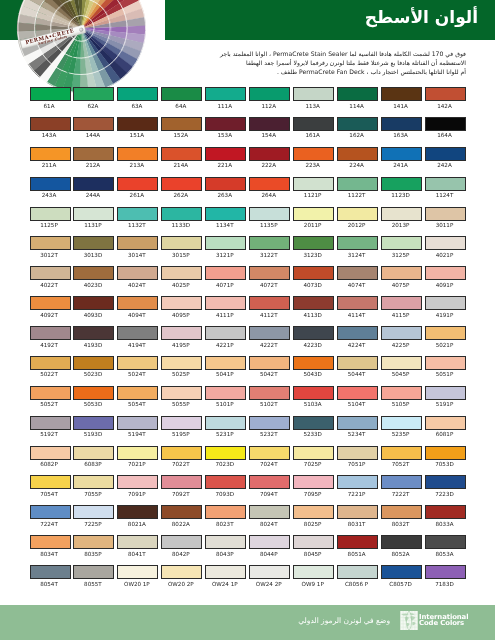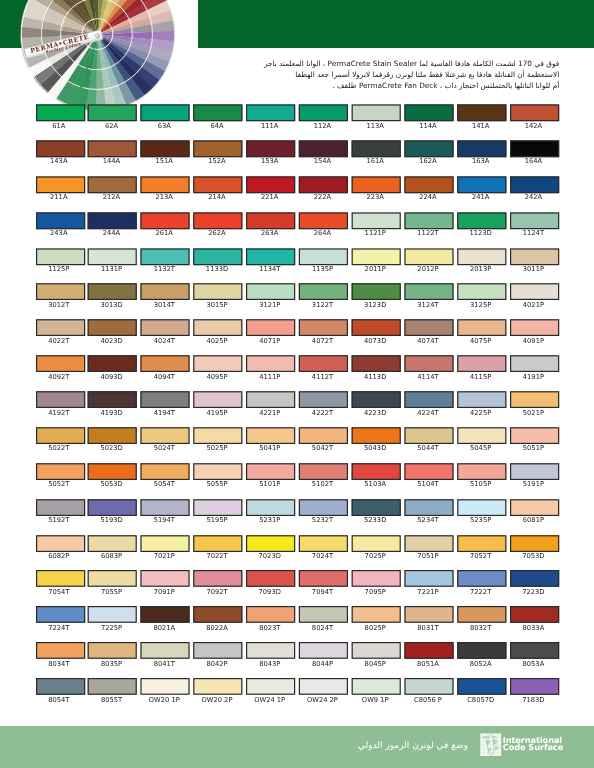--- a/index.html
+++ b/index.html
@@ -52,20 +52,21 @@
   .icc-logo{position:absolute;left:400px;top:611px;width:66px;height:20px;}
   .icc-mark{position:absolute;left:0;top:0;width:18px;height:19.4px;}
   .icc-name{position:absolute;left:19px;top:2.8px;color:#ffffff;direction:ltr;text-align:left;}
   .icc-name div{font-size:6.9px;line-height:6.6px;font-weight:bold;white-space:nowrap;letter-spacing:-0.1px;}
 </style>
 </head>
 <body>
 <div id="page">
 
 <div class="header-band"></div>
+<div class="header-title">ألوان الأسطح</div>
 <div class="fan-wrap">
 <svg width="165" height="96" viewBox="0 0 165 96" xmlns="http://www.w3.org/2000/svg">
 <defs>
           <clipPath id="fanclip">
             <rect x="0" y="0" width="165" height="96"></rect>
           </clipPath>
           <linearGradient id="lblg" x1="0" y1="0" x2="0.15" y2="1">
             <stop offset="0" stop-color="#ffffff"></stop>
             <stop offset="0.75" stop-color="#f4f4f2"></stop>
             <stop offset="1" stop-color="#d8d8d4"></stop>
@@ -979,16 +980,16 @@
             <path d="M12.6 11.4C13.8 11 15.2 11.4 15.9 12.3C15.2 13.6 13.9 14.7 12.8 15C12.4 13.9 12.3 12.4 12.6 11.4Z"></path>
             <path d="M6.6 12.6C7.7 12.3 9 12.7 9.5 13.5C9 14.8 8 15.9 7.1 16.2C6.6 15.2 6.4 13.6 6.6 12.6Z"></path>
           </g>
           <g fill="none" stroke="#9cc7a0" stroke-width="0.55">
             <path d="M9 0C5.4 3.6 5.4 16.4 9 20"></path>
             <path d="M9 0C12.6 3.6 12.6 16.4 9 20"></path>
           </g>
         </svg></div>
 <div class="icc-name">
         <div>International</div>
-        <div>Code Surface</div>
+        <div>Code Colors</div>
       </div>
 </div>
 </div>
 
 </body></html>

